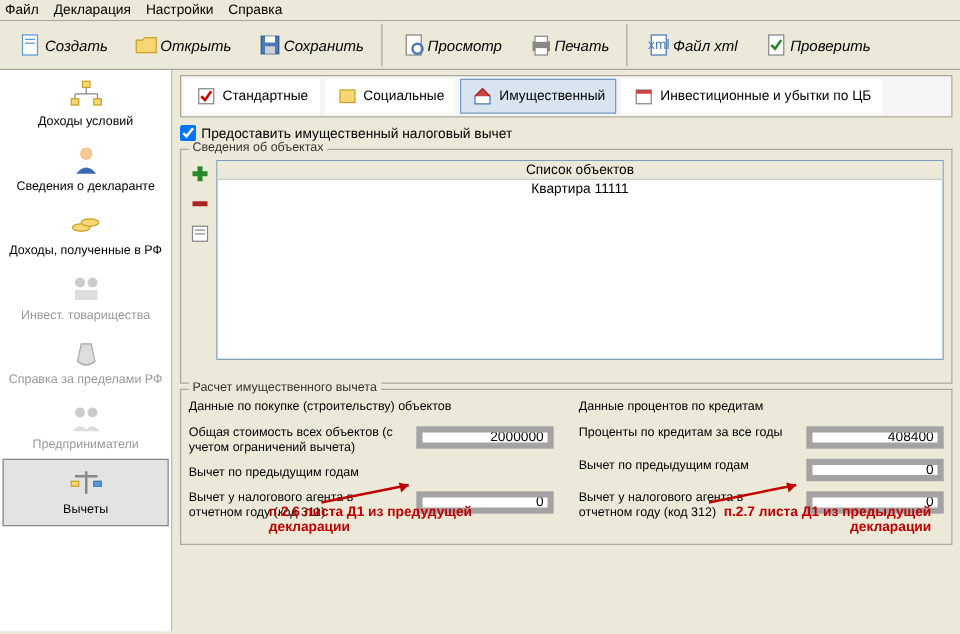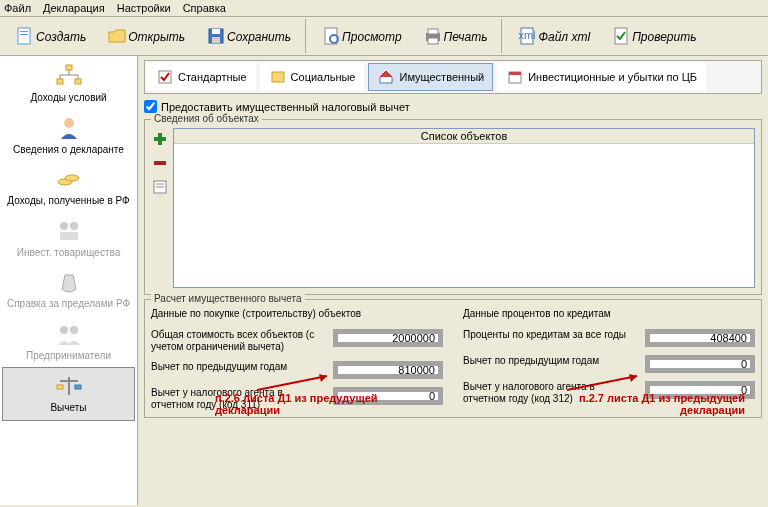--- a/index.html
+++ b/index.html
@@ -26,21 +26,21 @@
 .content { flex: 1; background: #ece9d8; padding: 4px 6px; display: flex; flex-direction: column; gap: 4px; overflow: hidden; }
 
 .tabbar { display: flex; align-items: center; gap: 4px; background: #f5f5f5; border: 1px solid #aca899; padding: 2px; }
 .tab { display: flex; align-items: center; gap: 4px; padding: 4px 8px; cursor: pointer; border: 1px solid transparent; background: #fff; }
 .tab.active { background: #d8e4f0; border: 1px solid #7a9cc6; }
 .tab .tico { width: 18px; height: 18px; display: flex; align-items: center; justify-content: center; }
 
 .chk-row { display: flex; align-items: center; gap: 4px; padding: 2px 0; }
 .chk-row input { width: 13px; height: 13px; }
 
-.group { border: 1px solid #aca899; position: relative; padding: 8px 6px 6px; background: #ece9d8; }
+.group { border: 1px solid #aca899; position: relative; padding: 8px 6px 18px; background: #ece9d8; }
 .group-title { position: absolute; top: -7px; left: 6px; background: #ece9d8; padding: 0 3px; font-size: 10px; color: #333; }
 
 .objects-area { display: flex; gap: 4px; height: 160px; text-align: center; }
 .obj-tools { display: flex; flex-direction: column; gap: 6px; padding-top: 2px; }
 .obj-tool { width: 18px; height: 18px; display: flex; align-items: center; justify-content: center; cursor: pointer; }
 .obj-list { flex: 1; background: #fff; border: 1px solid #7f9db9; overflow: auto; }
 .obj-row { padding: 1px 4px; cursor: default; }
 
 .calc { display: flex; gap: 20px; }
 .calc-col { flex: 1; display: flex; flex-direction: column; gap: 8px; }
@@ -270,36 +270,36 @@
           <div class="obj-tool">
               <svg width="16" height="16">
                 <rect x="2" y="2" width="12" height="12" fill="#fff" stroke="#888"></rect>
                 <line x1="4" y1="5" x2="12" y2="5" stroke="#888"></line>
                 <line x1="4" y1="8" x2="12" y2="8" stroke="#888"></line>
               </svg>
             </div>
         </div>
         <div class="obj-list">
           <div class="obj-row" style="background:#ece9d8;border-bottom:1px solid #ccc;">Список объектов</div>
+          <div class="obj-row">Квартира 11111</div>
         </div>
       </div>
     </div>
 
     <div class="group" style="position:relative;">
       <div class="group-title">Расчет имущественного вычета</div>
       <div class="calc">
         <div class="calc-col">
           <div class="calc-h">Данные по покупке (строительству) объектов</div>
           <div class="field-row">
             <div class="field-lbl">Общая стоимость всех объектов (с учетом ограничений вычета)</div>
             <input class="field-inp" value="2000000" style="">
           </div>
           <div class="field-row">
             <div class="field-lbl">Вычет по предыдущим годам</div>
-            <input class="field-inp" value="810000" style="">
           </div>
           <div class="field-row">
             <div class="field-lbl">Вычет у налогового агента в отчетном году (код 311)</div>
             <input class="field-inp" value="0" style="">
           </div>
         </div>
         <div class="calc-col">
           <div class="calc-h">Данные процентов по кредитам</div>
           <div class="field-row">
             <div class="field-lbl">Проценты по кредитам за все годы</div>

